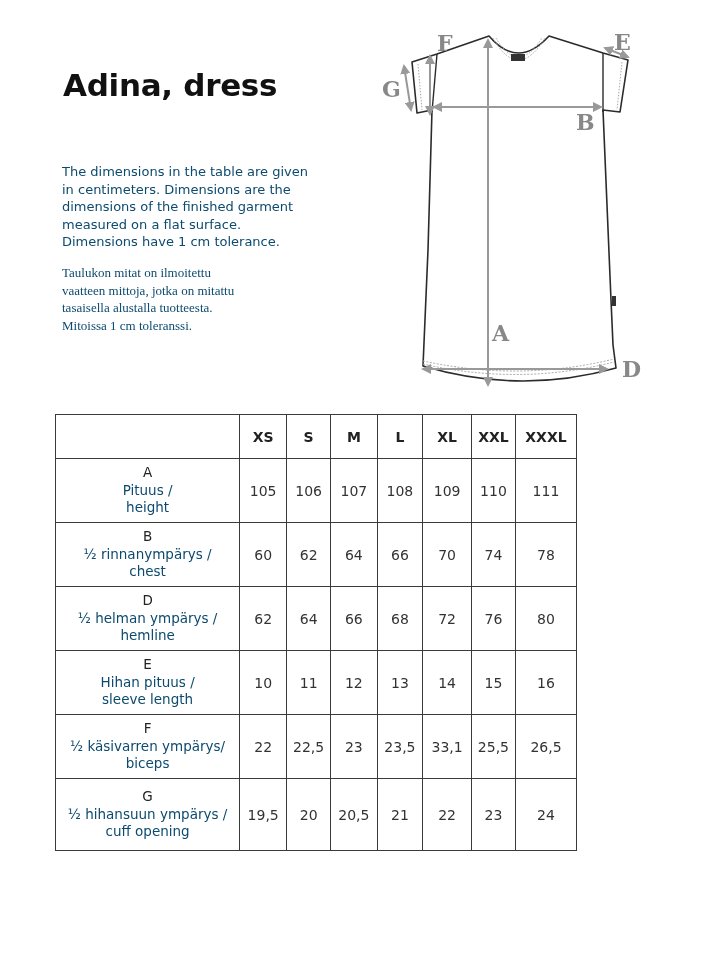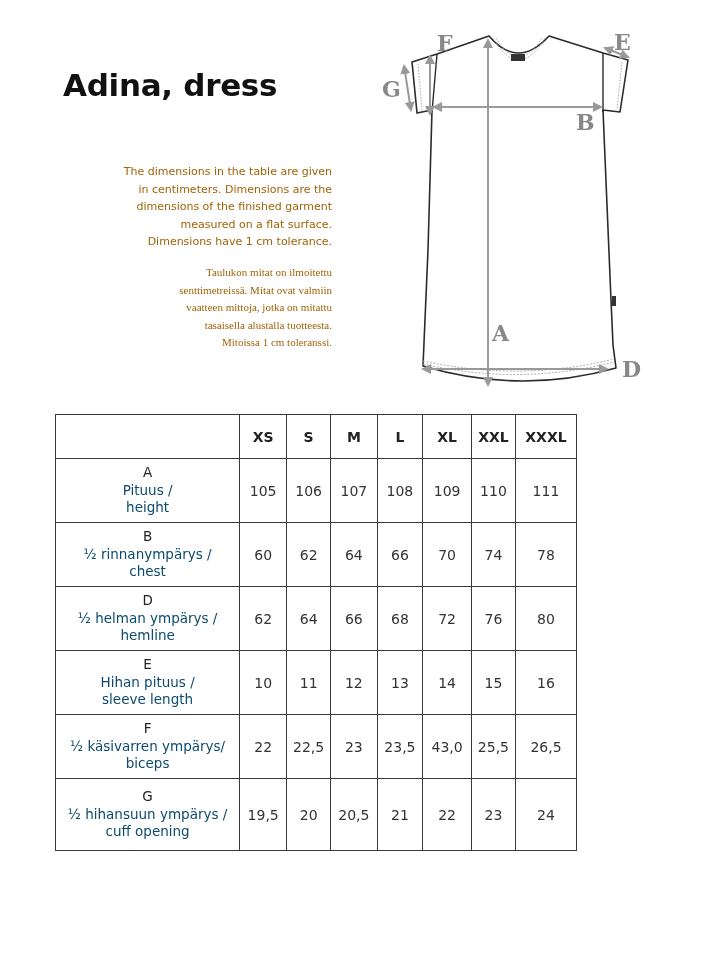--- a/index.html
+++ b/index.html
@@ -1,18 +1,18 @@
 <!DOCTYPE html>
 <html><head>
 <meta charset="utf-8">
 <style>
   html, body { margin: 0; padding: 0; background: #ffffff; }
   body { width: 720px; height: 960px; position: relative; overflow: hidden; font-family: "DejaVu Sans", sans-serif; color: #1a1a1a; }
   .title { position: absolute; left: 62px; top: 66px; font-size: 31px; font-weight: bold; letter-spacing: -0.3px; margin: 1px; color: #111; }
-  .desc { position: absolute; left: 62px; width: 270px; font-size: 11px; line-height: 17.6px; color: #a16207; margin: 0; text-align: right; }
+  .desc { position: absolute; left: 62px; width: 270px; font-size: 13px; line-height: 17.6px; color: #0c4a6e; margin: 0; }
   .desc-en { top: 163px; }
   .desc-fi { top: 264px; font-family: Liberation Serif, serif; }
   .desc span { display: block; white-space: nowrap; }
   .diagram { position: absolute; left: 370px; top: 20px; width: 290px; height: 380px; }
   table.sizes { position: absolute; left: 55px; top: 414px; width: 522px; border-collapse: collapse; font-size: 14px; }
   table.sizes td, table.sizes th { border: 1.5px solid #3a3a3a; text-align: center; vertical-align: middle; padding: 0; }
   table.sizes th { font-weight: 600; height: 43px; color: #222; font-size: 14px; }
   table.sizes td.val { color: #333; font-size: 14px; }
   table.sizes tr.row td { height: 63px; }
   table.sizes tr.row.last td { height: 71px; }
@@ -36,21 +36,20 @@
 <p class="desc desc-en">
   <span>The dimensions in the table are given</span>
   <span>in centimeters. Dimensions are the</span>
   <span>dimensions of the finished garment</span>
   <span>measured on a flat surface.</span>
   <span>Dimensions have 1 cm tolerance.</span>
 </p>
 
 <p class="desc desc-fi">
   <span>Taulukon mitat on ilmoitettu</span>
-  <span>senttimetreissä. Mitat ovat valmiin</span>
   <span>vaatteen mittoja, jotka on mitattu</span>
   <span>tasaisella alustalla tuotteesta.</span>
   <span>Mitoissa 1 cm toleranssi.</span>
 </p>
 
 <svg class="diagram" viewBox="370 20 290 380" width="290" height="380">
   <defs>
     <marker id="arr" viewBox="0 0 10 10" refX="8" refY="5" markerWidth="5" markerHeight="5" orient="auto-start-reverse">
       <path d="M0,0 L10,5 L0,10 z" fill="#999"></path>
     </marker>
@@ -176,21 +175,21 @@
     <tr class="row">
       <td class="lbl">
         <span class="letter">F</span>
         <span class="l1">½  käsivarren ympärys/</span>
         <span class="l2">biceps</span>
       </td>
       <td class="val">22</td>
       <td class="val">22,5</td>
       <td class="val">23</td>
       <td class="val">23,5</td>
-      <td class="val">43,0</td>
+      <td class="val">33,1</td>
       <td class="val">25,5</td>
       <td class="val">26,5</td>
     </tr>
     <tr class="row last">
       <td class="lbl">
         <span class="letter">G</span>
         <span class="l1">½  hihansuun ympärys /</span>
         <span class="l2">cuff opening</span>
       </td>
       <td class="val">19,5</td>

